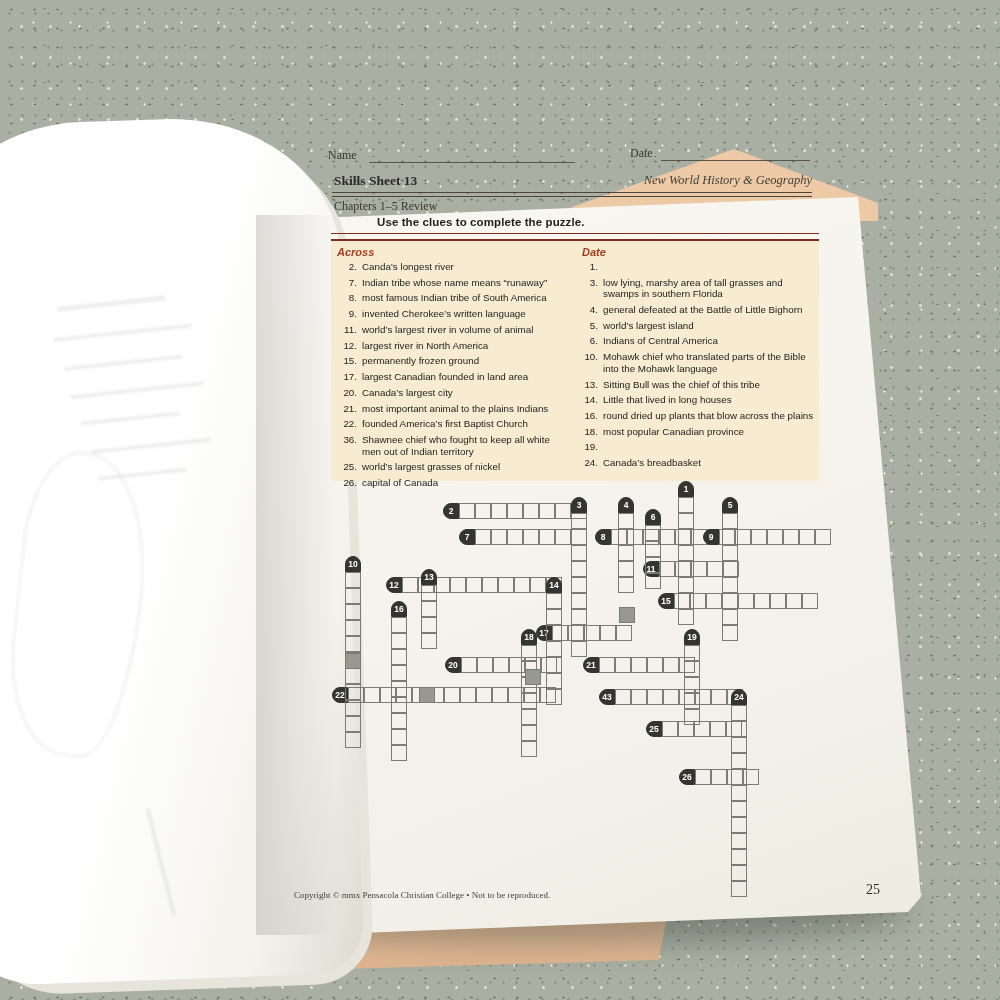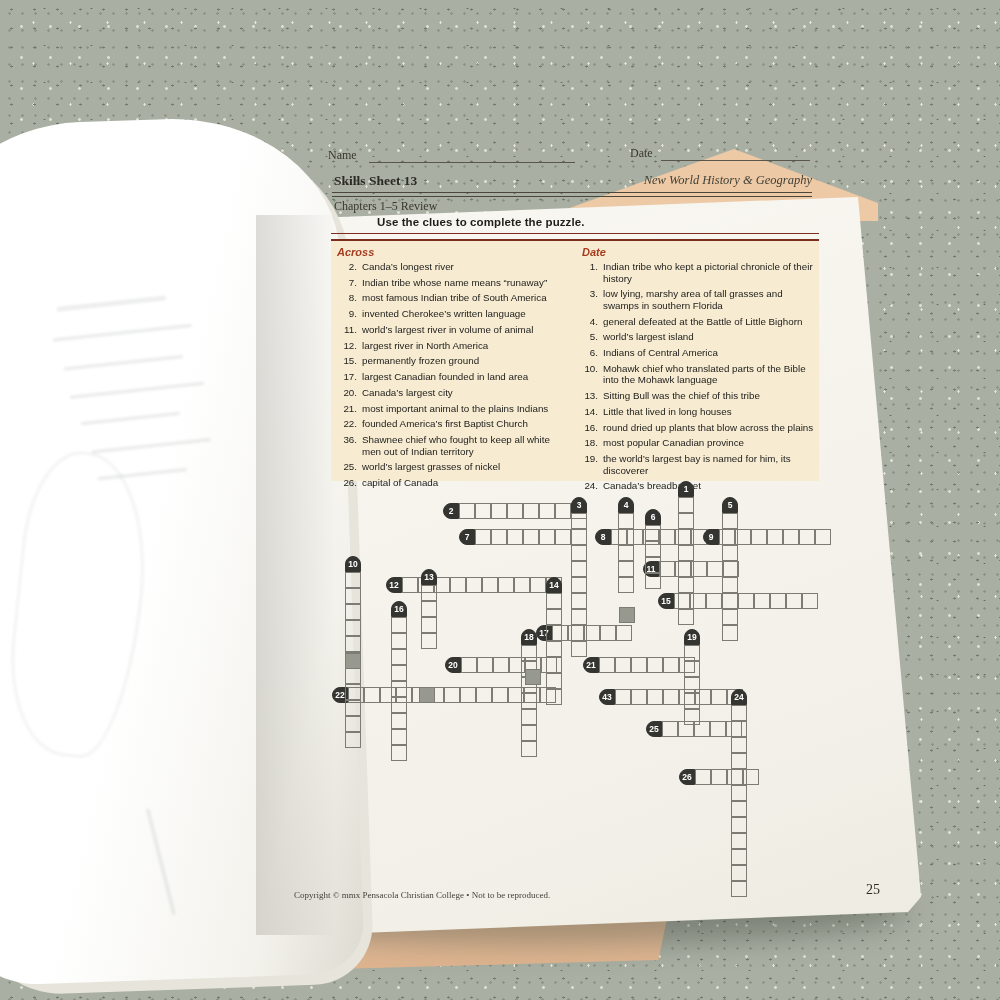--- a/index.html
+++ b/index.html
@@ -156,21 +156,20 @@
       </li>
       <li>
         <span class="clue-num">26.</span>
         <span>capital of Canada</span>
       </li>
     </ul>
   <div class="abs clue-header" style="left:582px;top:246px;">Date</div>
   <ul class="abs clue-list" style="left:578px;top:261px;width:240px;">
       <li>
         <span class="clue-num">1.</span>
-        <span>Indian tribe who kept a pictorial chronicle of their history</span>
       </li>
       <li>
         <span class="clue-num">3.</span>
         <span>low lying, marshy area of tall grasses and swamps in southern Florida</span>
       </li>
       <li>
         <span class="clue-num">4.</span>
         <span>general defeated at the Battle of Little Bighorn</span>
       </li>
       <li>
@@ -196,21 +195,20 @@
       <li>
         <span class="clue-num">16.</span>
         <span>round dried up plants that blow across the plains</span>
       </li>
       <li>
         <span class="clue-num">18.</span>
         <span>most popular Canadian province</span>
       </li>
       <li>
         <span class="clue-num">19.</span>
-        <span>the world’s largest bay is named for him, its discoverer</span>
       </li>
       <li>
         <span class="clue-num">24.</span>
         <span>Canada’s breadbasket</span>
       </li>
     </ul>
 
   <div class="abs" style="left:0;top:0;width:1000px;height:1000px;pointer-events:none;" id="grid-host">
       <div class="cell start across" style="left: 443px; top: 503px;">2</div>
       <div class="cell" style="left: 459px; top: 503px;"></div>

